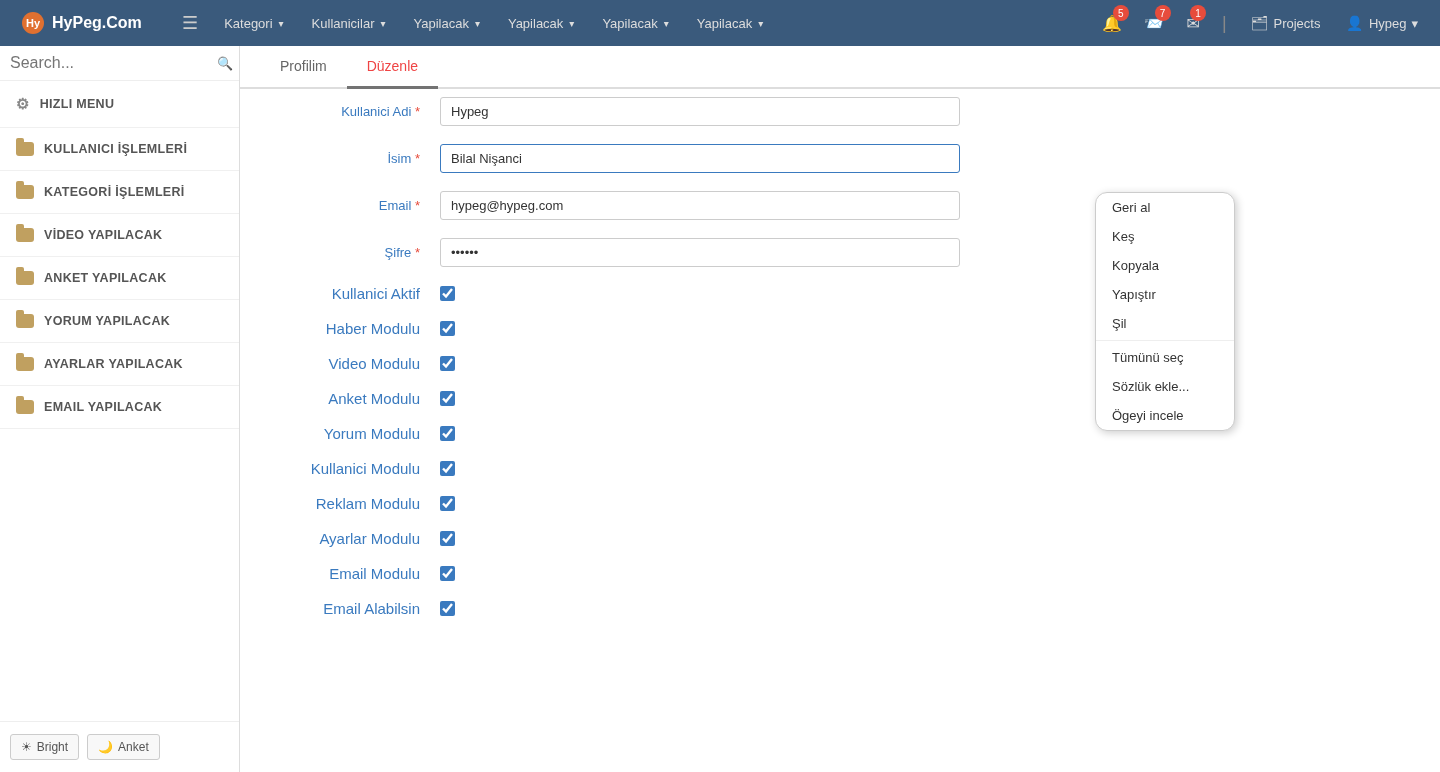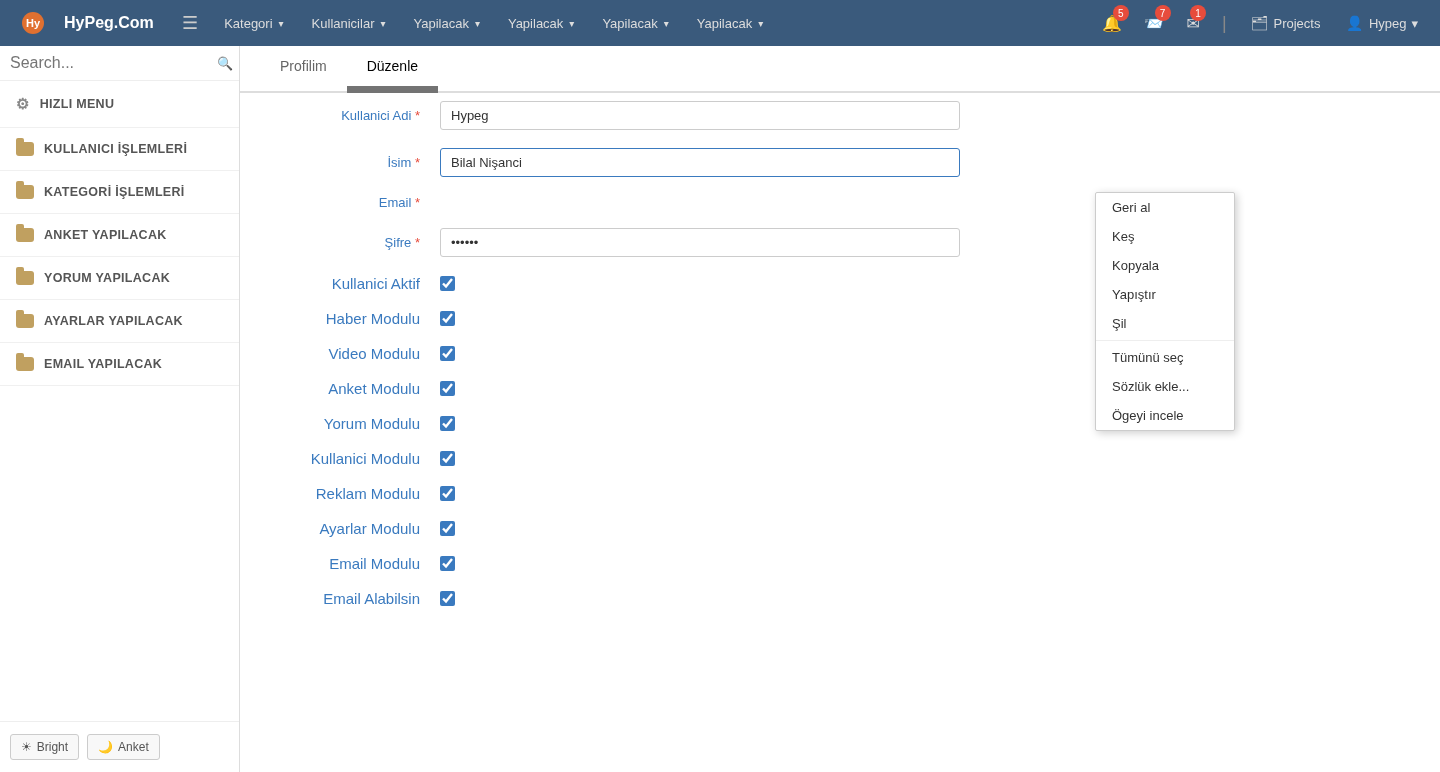--- a/index.html
+++ b/index.html
@@ -14,21 +14,21 @@
       color: #fff;
       padding: 0 10px;
       gap: 0;
       position: fixed;
       top: 0; left: 0; right: 0;
       z-index: 1000;
     }
     .nav-brand {
       display: flex;
       align-items: center;
-      gap: 20px;
+      gap: 8px;
       padding: 0 12px;
       font-size: 16px;
       font-weight: bold;
       color: #fff;
       min-width: 160px;
     }
     .nav-brand-circle {
       width: 22px; height: 22px;
       border-radius: 50%;
       background: #e07030;
@@ -208,22 +208,22 @@
     }
     .tab {
       padding: 12px 20px;
       cursor: pointer;
       font-size: 14px;
       color: #666;
       border-bottom: 3px solid transparent;
       margin-bottom: -2px;
     }
     .tab.active {
-      color: #000000;
-      border-bottom: 7px solid #737373;
+      color: #ef4444;
+      border-bottom: 3px solid #737373;
       font-weight: 500;
     }
 
     
     .form-container {
       padding: 8px 40px;
       max-width: 900px;
     }
     .form-group {
       display: flex;
@@ -268,21 +268,21 @@
     }
 
     
     .context-menu {
       position: fixed;
       top: 192px;
       left: 1095px;
       background: #fff;
       border: 1px solid #ccc;
       box-shadow: 2px 2px 8px rgba(0,0,0,0.2);
-      border-radius: 2px;
+      border-radius: 12px;
       z-index: 9999;
       min-width: 140px;
     }
     .context-menu-item {
       padding: 7px 16px;
       font-size: 13px;
       color: #333;
       cursor: pointer;
       white-space: nowrap;
     }
@@ -370,20 +370,24 @@
         <span class="gear-icon">⚙</span>
         <span>HIZLI MENU</span>
       </div>
       <div class="sidebar-item">
         <div class="folder-icon"></div>
         <span>KULLANICI İŞLEMLERİ</span>
       </div>
       <div class="sidebar-item">
         <div class="folder-icon"></div>
         <span>KATEGORİ İŞLEMLERİ</span>
+      </div>
+      <div class="sidebar-item">
+        <div class="folder-icon"></div>
+        <span>VİDEO YAPILACAK</span>
       </div>
       <div class="sidebar-item">
         <div class="folder-icon"></div>
         <span>ANKET YAPILACAK</span>
       </div>
       <div class="sidebar-item">
         <div class="folder-icon"></div>
         <span>YORUM YAPILACAK</span>
       </div>
       <div class="sidebar-item">
@@ -431,20 +435,21 @@
           <span>İsim</span>
           <span class="required"> *</span>
         </label>
         <input class="form-input" type="text" value="Bilal Nişanci" style="border-color: rgb(58, 122, 191);">
       </div>
       <div class="form-group">
         <label class="form-label">
           <span>Email</span>
           <span class="required">*</span>
         </label>
+        <input class="form-input" type="text" value="hypeg@hypeg.com" style="">
       </div>
       <div class="form-group">
         <label class="form-label">
           <span>Şifre</span>
           <span class="required">*</span>
         </label>
         <input class="form-input" type="password" value="123456" style="">
       </div>
 
       <div id="checkboxes-container">

